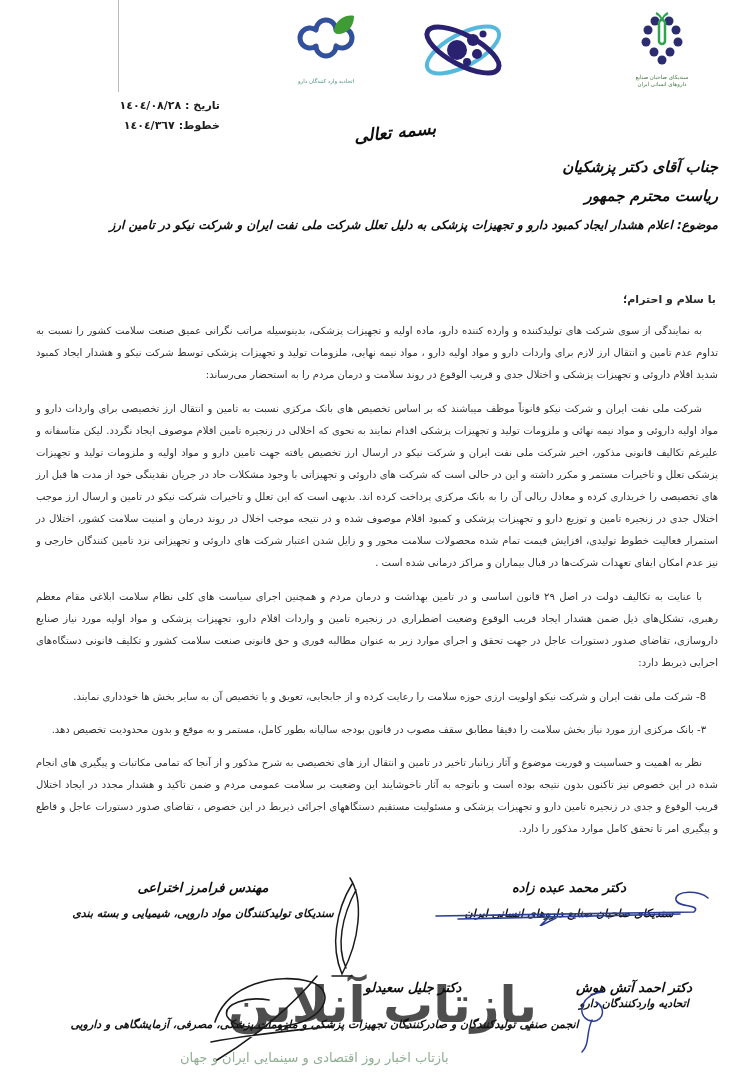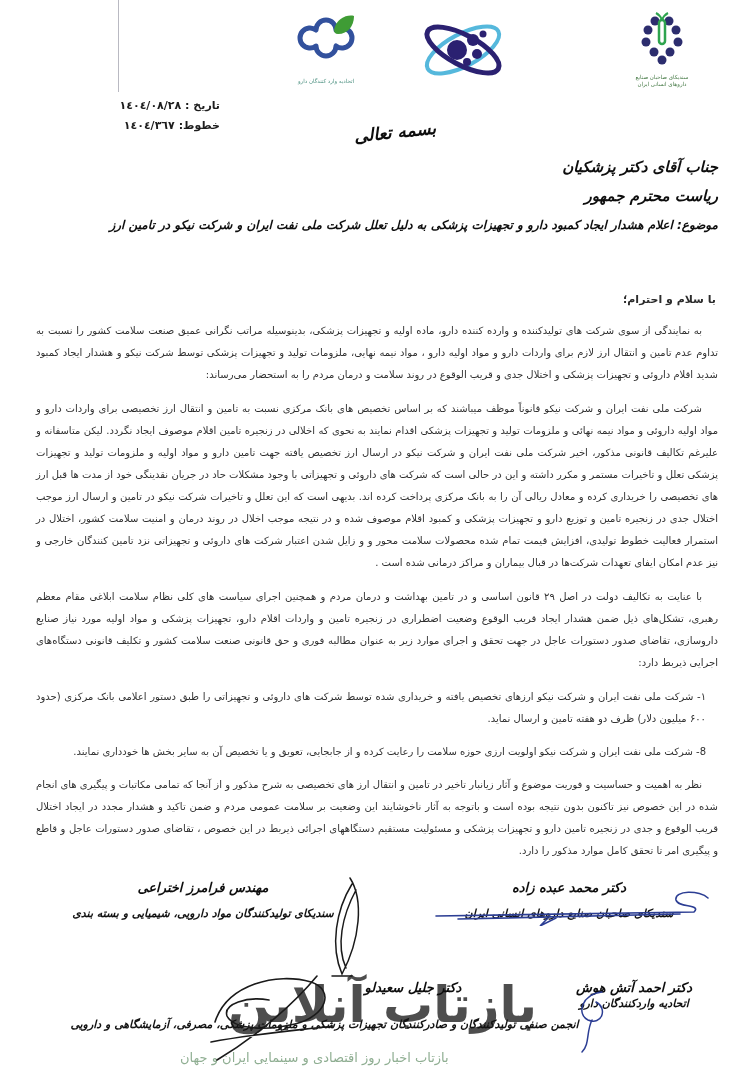--- a/index.html
+++ b/index.html
@@ -113,22 +113,22 @@
     <div class="calli addr-line2">ریاست محترم جمهور</div>
     <div class="calli addr-subject">موضوع: اعلام هشدار ایجاد کمبود دارو و تجهیزات پزشکی به دلیل تعلل شرکت ملی نفت ایران و شرکت نیکو در تامین ارز</div>
   </div>
 
   <div class="greeting">با سلام و احترام؛</div>
 
   <div class="body-text">
     <p>به نمایندگی از سوی شرکت های تولیدکننده و وارده کننده دارو، ماده اولیه و تجهیزات پزشکی، بدینوسیله مراتب نگرانی عمیق صنعت سلامت کشور را نسبت به تداوم عدم تامین و انتقال ارز لازم برای واردات دارو و مواد اولیه دارو ، مواد نیمه نهایی، ملزومات تولید و تجهیزات پزشکی توسط شرکت نیکو و هشدار ایجاد کمبود شدید اقلام داروئی و تجهیزات پزشکی و اختلال جدی و قریب الوقوع در روند سلامت و درمان مردم را به استحضار می‌رساند:</p>
     <p>شرکت ملی نفت ایران و شرکت نیکو قانوناً موظف میباشند که بر اساس تخصیص های بانک مرکزی نسبت به تامین و انتقال ارز تخصیصی برای واردات دارو و مواد اولیه داروئی و مواد نیمه نهائی و ملزومات تولید و تجهیزات پزشکی اقدام نمایند به نحوی که اخلالی در زنجیره تامین اقلام موصوف ایجاد نگردد. لیکن متاسفانه و علیرغم تکالیف قانونی مذکور، اخیر شرکت ملی نفت ایران و شرکت نیکو در ارسال ارز تخصیص یافته جهت تامین دارو و مواد اولیه و ملزومات تولید و تجهیزات پزشکی تعلل و تاخیرات مستمر و مکرر داشته و این در حالی است که شرکت های داروئی و تجهیزاتی با وجود مشکلات حاد در جریان نقدینگی خود از مدت ها قبل ارز های تخصیصی را خریداری کرده و معادل ریالی آن را به بانک مرکزی پرداخت کرده اند. بدیهی است که این تعلل و تاخیرات شرکت نیکو در تامین و ارسال ارز موجب اختلال جدی در زنجیره تامین و توزیع دارو و تجهیزات پزشکی و کمبود اقلام موصوف شده و در نتیجه موجب اخلال در روند درمان و امنیت سلامت کشور، اختلال در استمرار فعالیت خطوط تولیدی، افزایش قیمت تمام شده محصولات سلامت محور و و زایل شدن اعتبار شرکت های داروئی و تجهیزاتی نزد تامین کنندگان خارجی و نیز عدم امکان ایفای تعهدات شرکت‌ها در قبال بیماران و مراکز درمانی شده است .</p>
     <p>با عنایت به تکالیف دولت در اصل ۲۹ قانون اساسی و در تامین بهداشت و درمان مردم و همچنین اجرای سیاست های کلی نظام سلامت ابلاغی مقام معظم رهبری، تشکل‌های ذیل ضمن هشدار ایجاد قریب الوقوع وضعیت اضطراری در زنجیره تامین و واردات اقلام دارو، تجهیزات پزشکی و مواد اولیه مورد نیاز صنایع داروسازی، تقاضای صدور دستورات عاجل در جهت تحقق و اجرای موارد زیر به عنوان مطالبه فوری و حق قانونی صنعت سلامت کشور و تکلیف قانونی دستگاه‌های اجرایی ذیربط دارد:</p>
-    <p class="item">۱- شرکت ملی نفت ایران و شرکت نیکو ارزهای تخصیص یافته و خریداری شده توسط شرکت های داروئی و تجهیزاتی را طبق دستور اعلامی بانک مرکزی (حدود ۶۰۰ میلیون دلار) ظرف دو هفته تامین و ارسال نماید.</p>
     <p class="item">8- شرکت ملی نفت ایران و شرکت نیکو اولویت ارزی حوزه سلامت را رعایت کرده و از جابجایی، تعویق و یا تخصیص آن به سایر بخش ها خودداری نمایند.</p>
+    <p class="item">۳- بانک مرکزی ارز مورد نیاز بخش سلامت را دقیقا مطابق سقف مصوب در قانون بودجه سالیانه بطور کامل، مستمر و به موقع و بدون محدودیت تخصیص دهد.</p>
     <p>نظر به اهمیت و حساسیت و فوریت موضوع و آثار زیانبار تاخیر در تامین و انتقال ارز های تخصیصی به شرح مذکور و از آنجا که تمامی مکاتبات و پیگیری های انجام شده در این خصوص نیز تاکنون بدون نتیجه بوده است و باتوجه به آثار ناخوشایند این وضعیت بر سلامت عمومی مردم و ضمن تاکید و هشدار مجدد در ایجاد اختلال قریب الوقوع و جدی در زنجیره تامین دارو و تجهیزات پزشکی و مسئولیت مستقیم دستگاههای اجرائی ذیربط در این خصوص ، تقاضای صدور دستورات عاجل و قاطع و پیگیری امر تا تحقق کامل موارد مذکور را دارد.</p>
   </div>
 
   <div class="sig-area">
 
     <div class="watermark">بازتاب آنلاین</div>
     <div class="tagline">بازتاب اخبار روز اقتصادی و سینمایی ایران و جهان</div>
 
     <div class="sig-block" style="right:30px;top:12px;width:310px;">
       <div class="sig-name">دکتر محمد عبده زاده</div>

